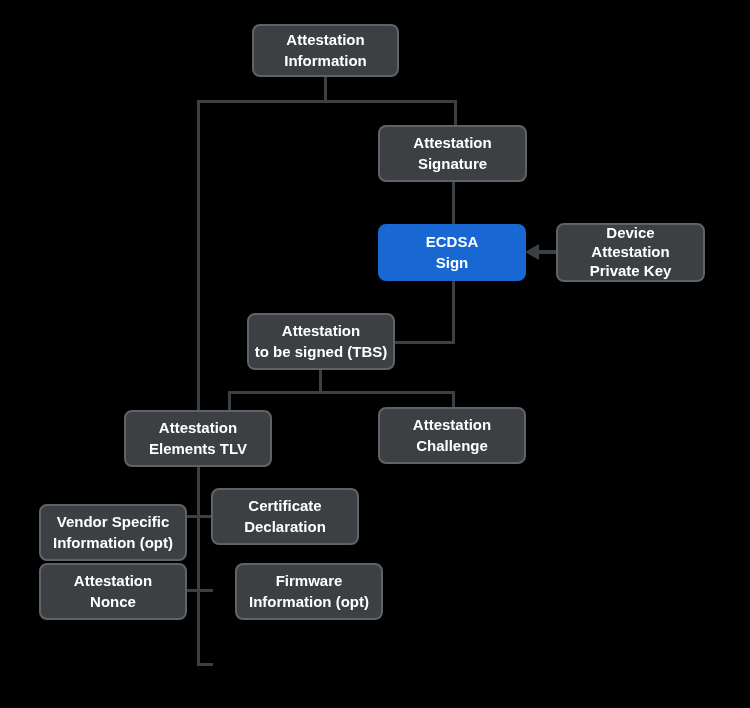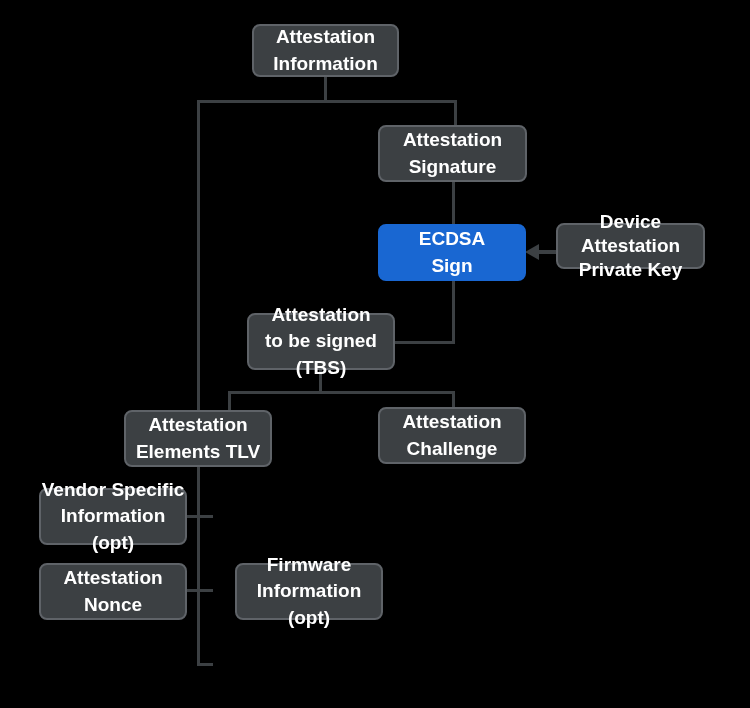--- a/index.html
+++ b/index.html
@@ -19,21 +19,21 @@
     position: absolute;
     box-sizing: border-box;
     display: flex;
     align-items: center;
     justify-content: center;
     text-align: center;
     background: var(--node-fill, #3c4043);
     border: 2px solid var(--node-border, #5f6368);
     border-radius: 8px;
     color: var(--text, #ffffff);
-    font-size: 19px;
+    font-size: 15px;
     font-weight: 700;
     line-height: 1.38;
     white-space: pre-line;
     z-index: 2;
   }
   .node.accent {
     background: var(--accent, #1967d2);
     border-color: var(--accent, #1967d2);
   }
   .node.tight {
@@ -76,29 +76,31 @@
 
   <div class="line" style="left:538px; top:250px; width:20px; height:4px;"></div>
   <div class="arrowhead" style="left:525px; top:244px;"></div>
 
   <div class="node" style="left:252px; top:24px;  width:147px; height:53px;">Attestation
 Information</div>
   <div class="node" style="left:378px; top:125px; width:149px; height:57px;">Attestation
 Signature</div>
   <div class="node accent" style="left:378px; top:224px; width:148px; height:57px;">ECDSA
 Sign</div>
-  <div class="node tight" style="left:556px; top:223px; width:149px; height:46px;">Device
+  <div class="node tight" style="left:556px; top:223px; width:149px; height:59px;">Device
 Attestation
 Private Key</div>
   <div class="node" style="left:247px; top:313px; width:148px; height:57px;">Attestation
 to be signed (TBS)</div>
   <div class="node" style="left:124px; top:410px; width:148px; height:57px;">Attestation
 Elements TLV</div>
   <div class="node" style="left:378px; top:407px; width:148px; height:57px;">Attestation
 Challenge</div>
-  <div class="node" style="left:39px;  top:488px; width:148px; height:57px;">Vendor Specific
+  <div class="node" style="left:39px;  top:504px; width:148px; height:57px;">Vendor Specific
 Information (opt)</div>
+  <div class="node" style="left:211px; top:488px; width:148px; height:57px;">Certificate
+Declaration</div>
   <div class="node" style="left:39px;  top:563px; width:148px; height:57px;">Attestation
 Nonce</div>
   <div class="node" style="left:211px; top:563px; width:148px; height:57px;margin-left:24px;">Firmware
 Information (opt)</div>
 
 </div>
 
 </body></html>

